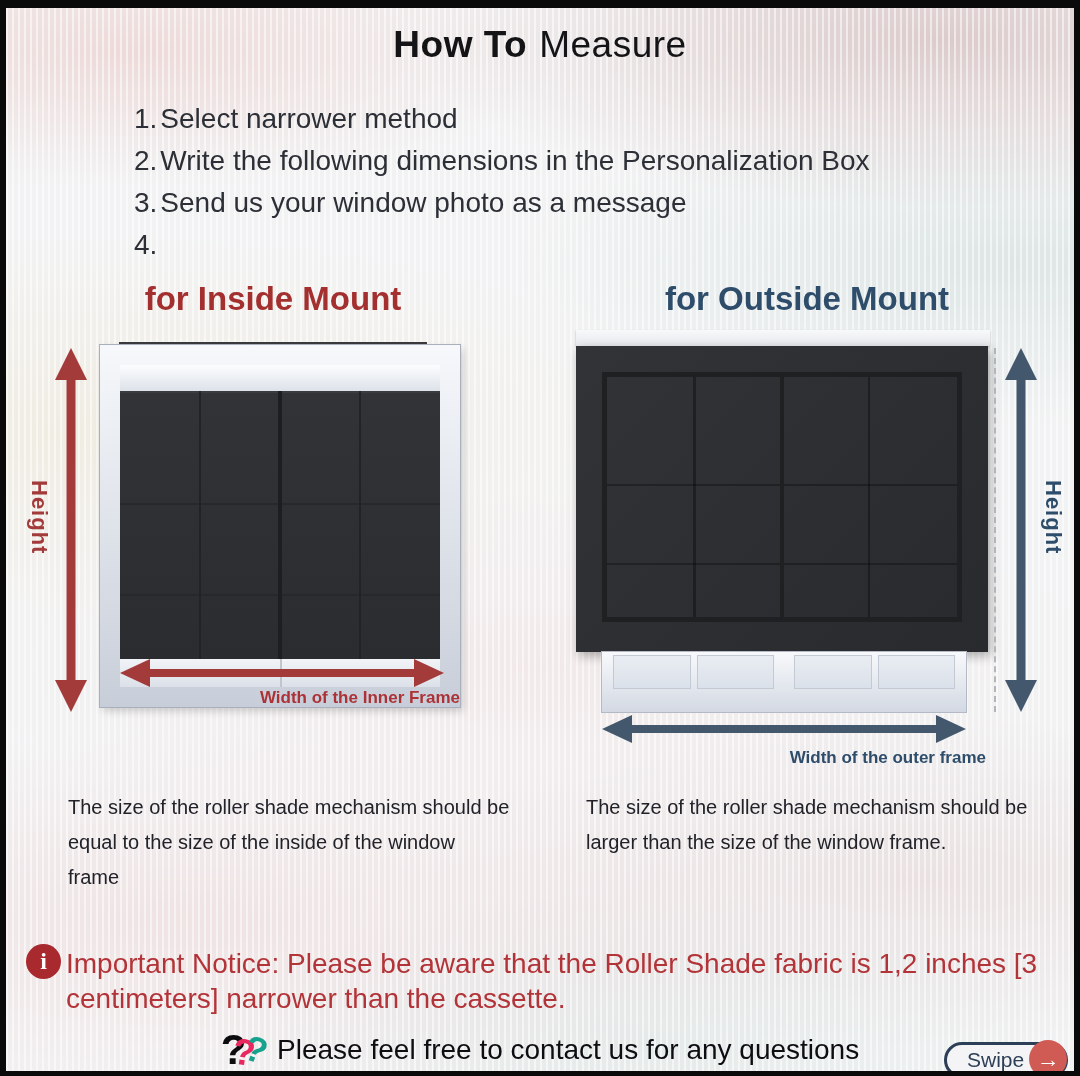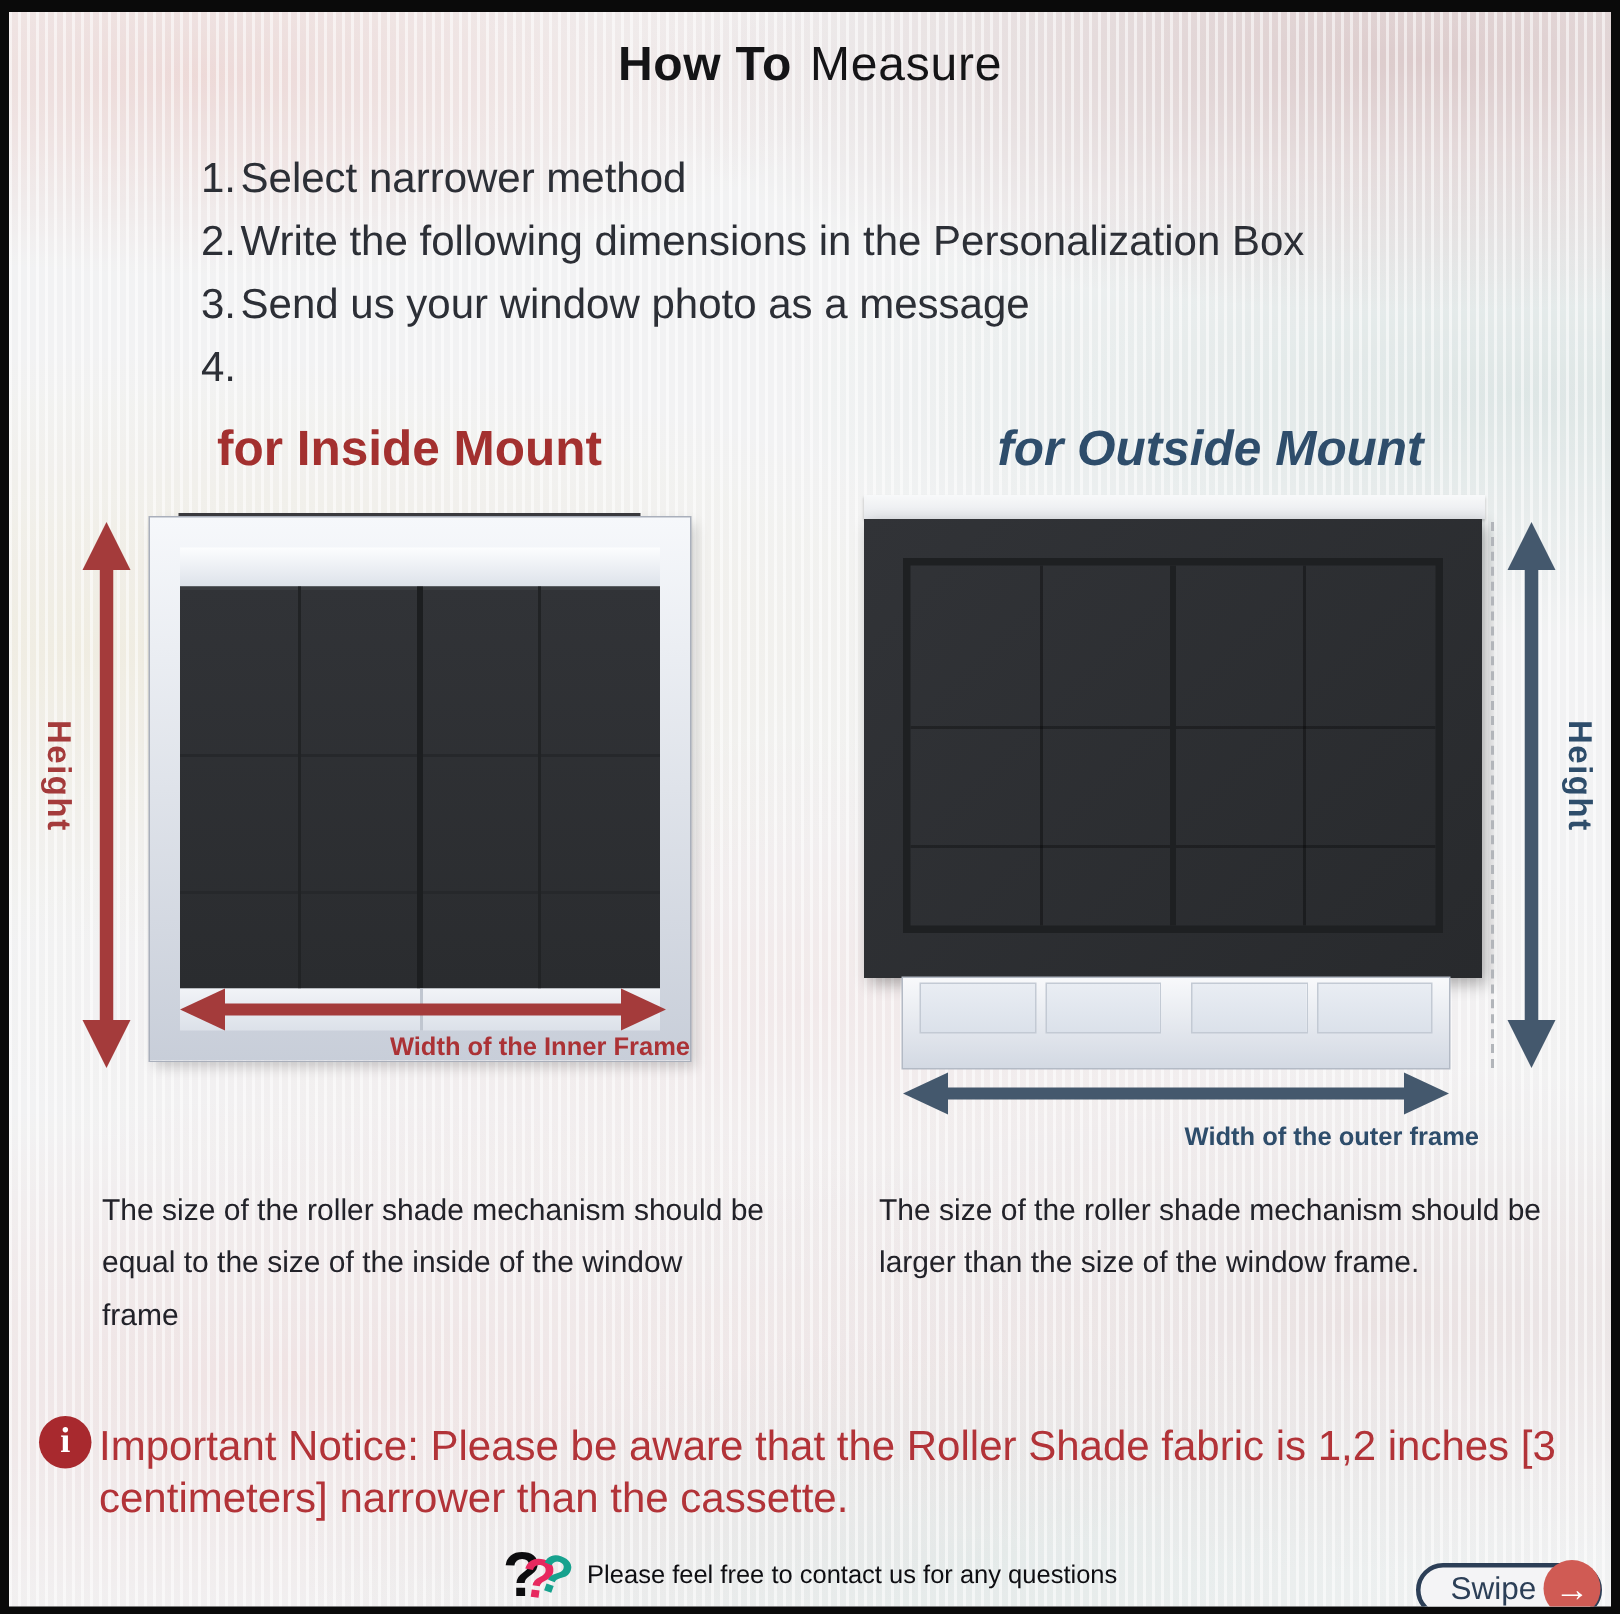--- a/index.html
+++ b/index.html
@@ -15,31 +15,31 @@
       radial-gradient(ellipse 760px 240px at 88% 3%, rgba(141,62,62,.32), transparent 70%),
       radial-gradient(ellipse 700px 230px at 94% 24%, rgba(140,178,172,.30), transparent 70%),
       radial-gradient(ellipse 900px 280px at 6% 40%, rgba(228,208,156,.30), transparent 70%),
       radial-gradient(ellipse 800px 250px at 50% 62%, rgba(234,196,196,.32), transparent 70%),
       radial-gradient(ellipse 900px 270px at 18% 86%, rgba(226,164,164,.30), transparent 70%),
       radial-gradient(ellipse 760px 240px at 86% 82%, rgba(198,156,156,.30), transparent 70%),
       radial-gradient(ellipse 640px 210px at 60% 97%, rgba(172,198,192,.30), transparent 70%);
   }
   .abs{position:absolute;}
   
-  .title{left:0;right:0;top:16px;text-align:center;font-size:32px;color:#141416;letter-spacing:.5px;}
+  .title{left:0;right:0;top:16px;text-align:center;font-size:37px;color:#141416;letter-spacing:.5px;}
   .title .b{font-weight:800;}
   .title .r{font-weight:400;margin-left:12px;}
   .steps{left:128px;top:90px;color:#2c2f36;font-size:28px;}
   .step{display:flex;line-height:42px;}
   .step .n{font-weight:500;margin-right:3px;}
   
   .sec-h{top:272px;width:50%;text-align:center;}
   .sec-h .hd{display:inline-block;font-size:33px;font-weight:700;padding:0 26px 24px 26px;border-bottom:2px solid #3a3a3e;}
   .sec-h.in{left:0;}  .sec-h.in .hd{color:#a3302f;}
-  .sec-h.out{left:50%;font-style:italic;} .sec-h.out .hd{color:#2e4d6b;}
+  .sec-h.out{left:50%;} .sec-h.out .hd{color:#2e4d6b;}
   
   .in-window{left:94px;top:337px;width:360px;height:362px;background:linear-gradient(180deg,#f6f8fb,#c8ced9);box-shadow:0 0 0 1px #a9afbb, 3px 4px 8px rgba(0,0,0,.18);}
   .in-cassette{left:20px;right:20px;top:20px;height:26px;background:linear-gradient(#fcfdfe,#dde2ea);border-bottom:1px solid #b6bcc8;}
   .in-shade{left:20px;right:20px;top:46px;height:268px;
     background:
       linear-gradient(90deg, transparent 0 calc(25% - 1px), #212325 calc(25% - 1px) calc(25% + 1px), transparent calc(25% + 1px) calc(50% - 2px), #1c1e20 calc(50% - 2px) calc(50% + 2px), transparent calc(50% + 2px) calc(75% - 1px), #212325 calc(75% - 1px) calc(75% + 1px), transparent calc(75% + 1px) 100%),
       linear-gradient(180deg, #3a3c40 0 2px, transparent 2px calc(42% - 1px), #26282b calc(42% - 1px) calc(42% + 1px), transparent calc(42% + 1px) calc(76% - 1px), #26282b calc(76% - 1px) calc(76% + 1px), transparent calc(76% + 1px) 100%),
       linear-gradient(#313337,#2a2c2f);}
   .in-sill{left:20px;right:20px;top:314px;bottom:20px;background:linear-gradient(#f1f3f7,#dce1e9);}
   .in-sill::after{content:"";position:absolute;left:50%;top:0;bottom:0;width:2px;background:#c0c6d0;}
@@ -70,21 +70,21 @@
   .desc.l{left:48px;} .desc.r{left:566px;}
   
   .notice-icon{left:20px;top:936px;width:35px;height:35px;border-radius:50%;background:#a8292e;color:#fff;display:flex;align-items:center;justify-content:center;font-family:"Liberation Serif",serif;font-weight:700;font-size:24px;}
   .notice-text{left:60px;right:8px;top:938px;color:#b23338;font-size:28px;line-height:35px;}
   
   .contact{left:0;right:0;top:1022px;display:flex;align-items:center;justify-content:center;gap:10px;}
   .qmarks{display:flex;align-items:flex-start;font-weight:800;}
   .qmarks .q1{font-size:42px;color:#0c0c0e;line-height:40px;}
   .qmarks .q2{font-size:37px;color:#e7295f;line-height:40px;margin-left:-13px;transform:rotate(8deg) translateY(3px);}
   .qmarks .q3{font-size:36px;color:#17a28e;line-height:40px;margin-left:-11px;transform:rotate(20deg);}
-  .contact-text{font-size:17px;color:#0e0e12;}
+  .contact-text{font-size:28px;color:#0e0e12;}
   
   .swipe{right:6px;top:1034px;width:118px;height:30px;border:3px solid #2c3f57;border-radius:19px;background:#f4f4f6;display:flex;align-items:center;cursor:pointer;}
   .swipe .lbl{font-size:21px;color:#2c3f57;padding-left:20px;}
   .swipe .circ{position:absolute;right:-2px;top:-5px;width:38px;height:38px;border-radius:50%;background:#d05b54;color:#fff;display:flex;align-items:center;justify-content:center;font-size:23px;font-weight:700;}
 </style>
 </head>
 <body>
 
 <div id="stage">
 

